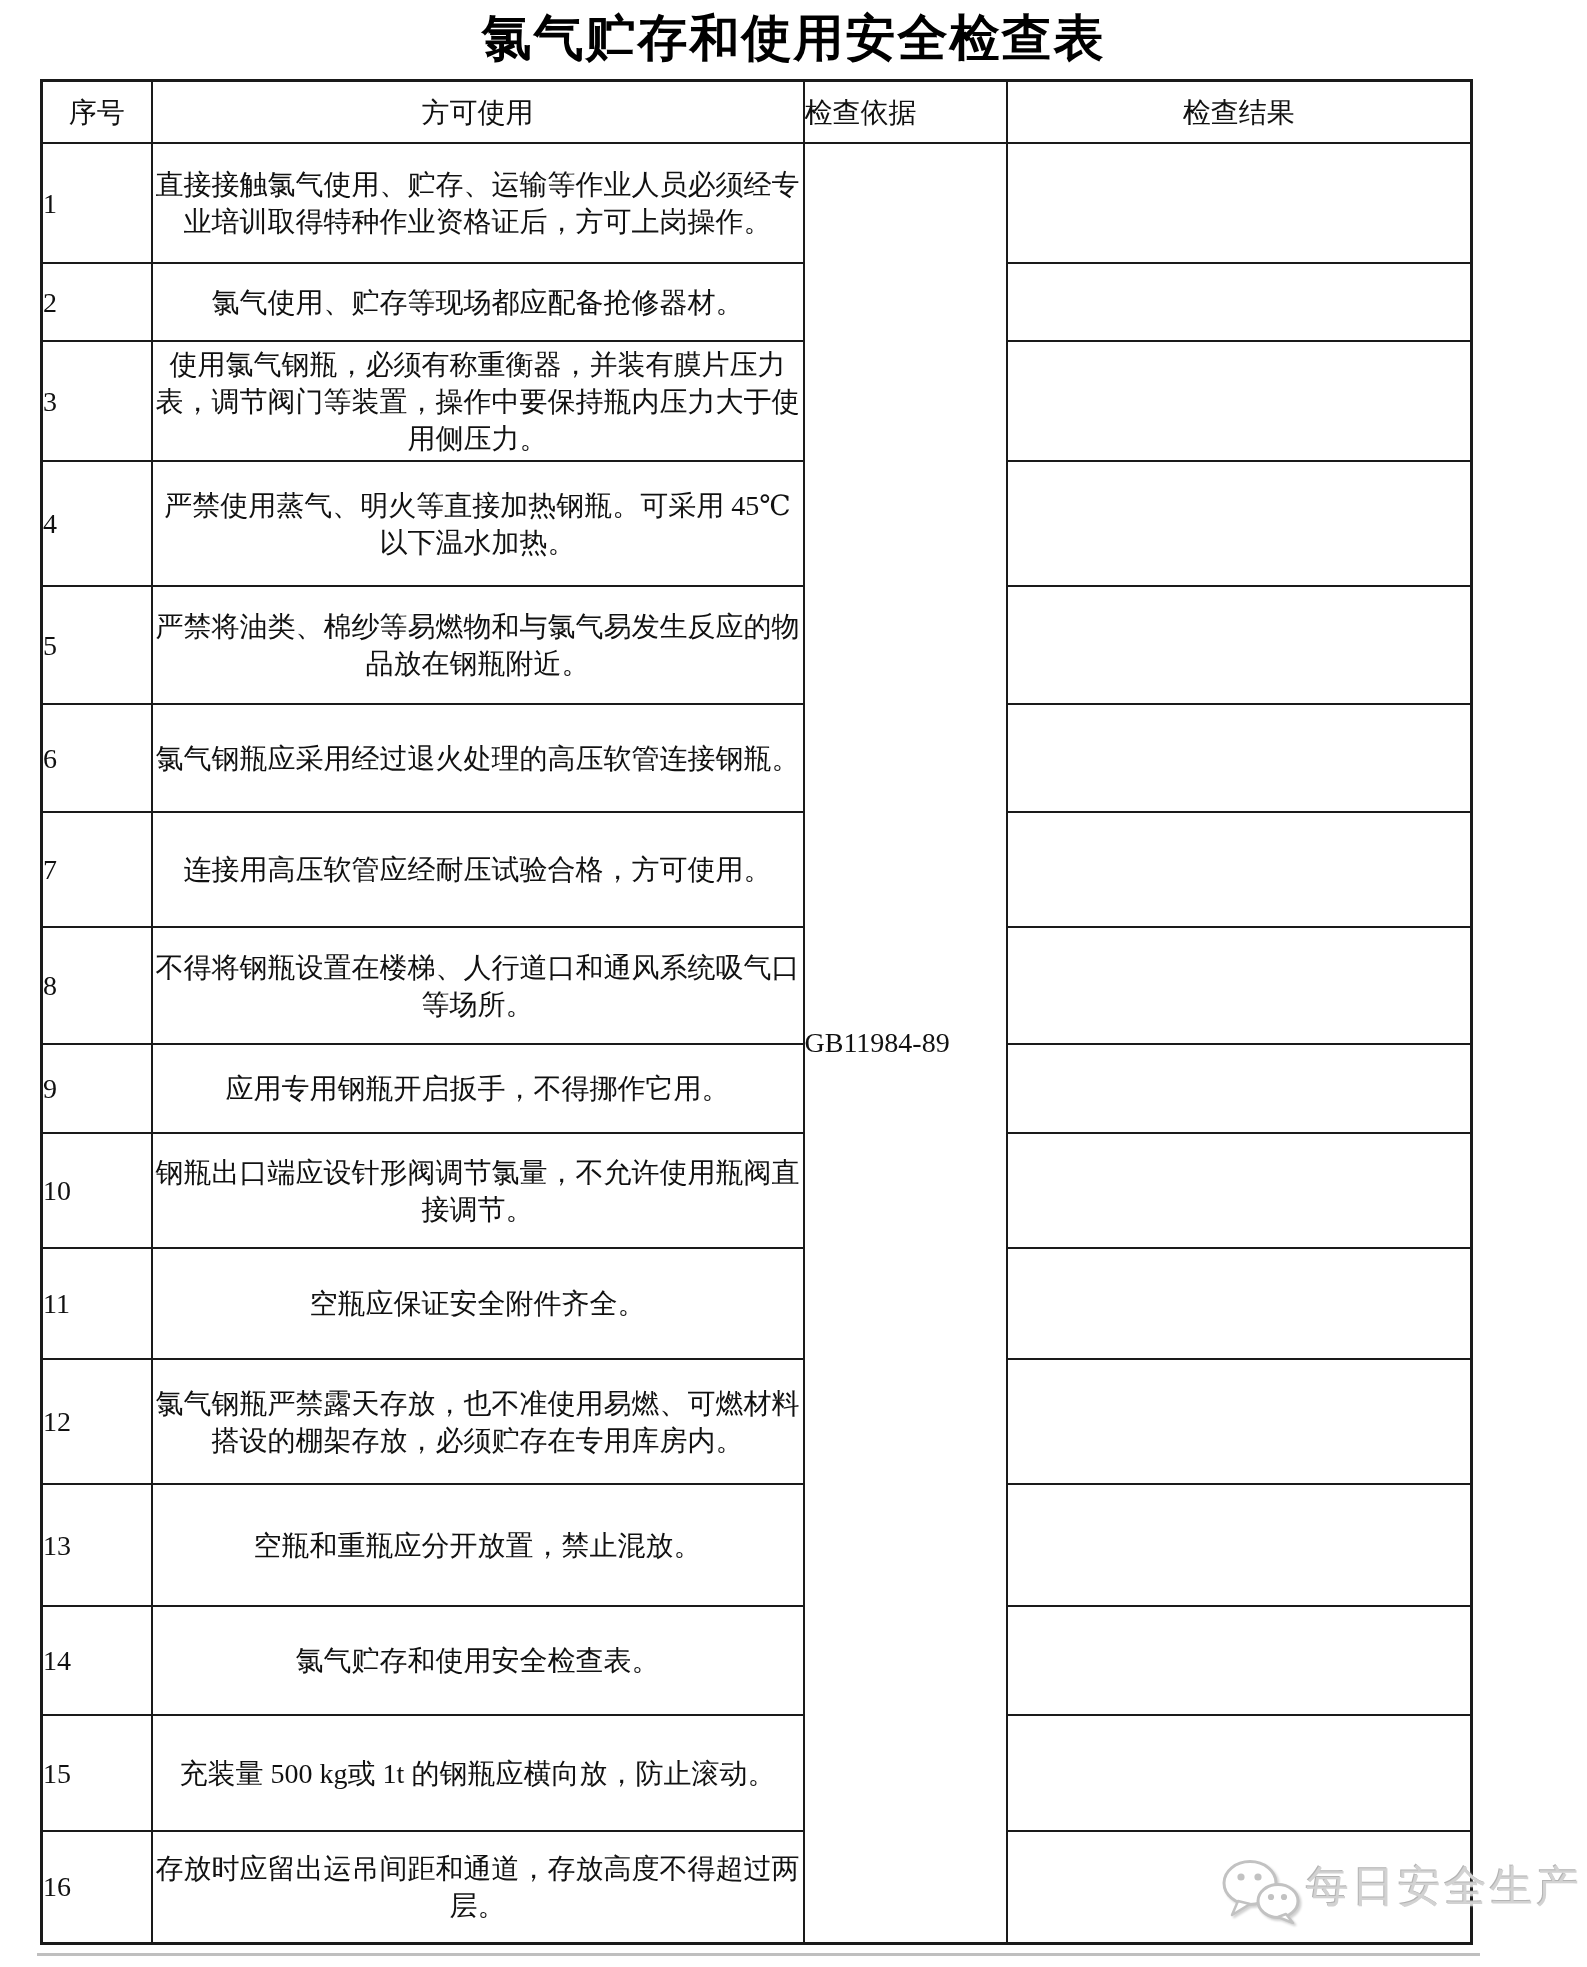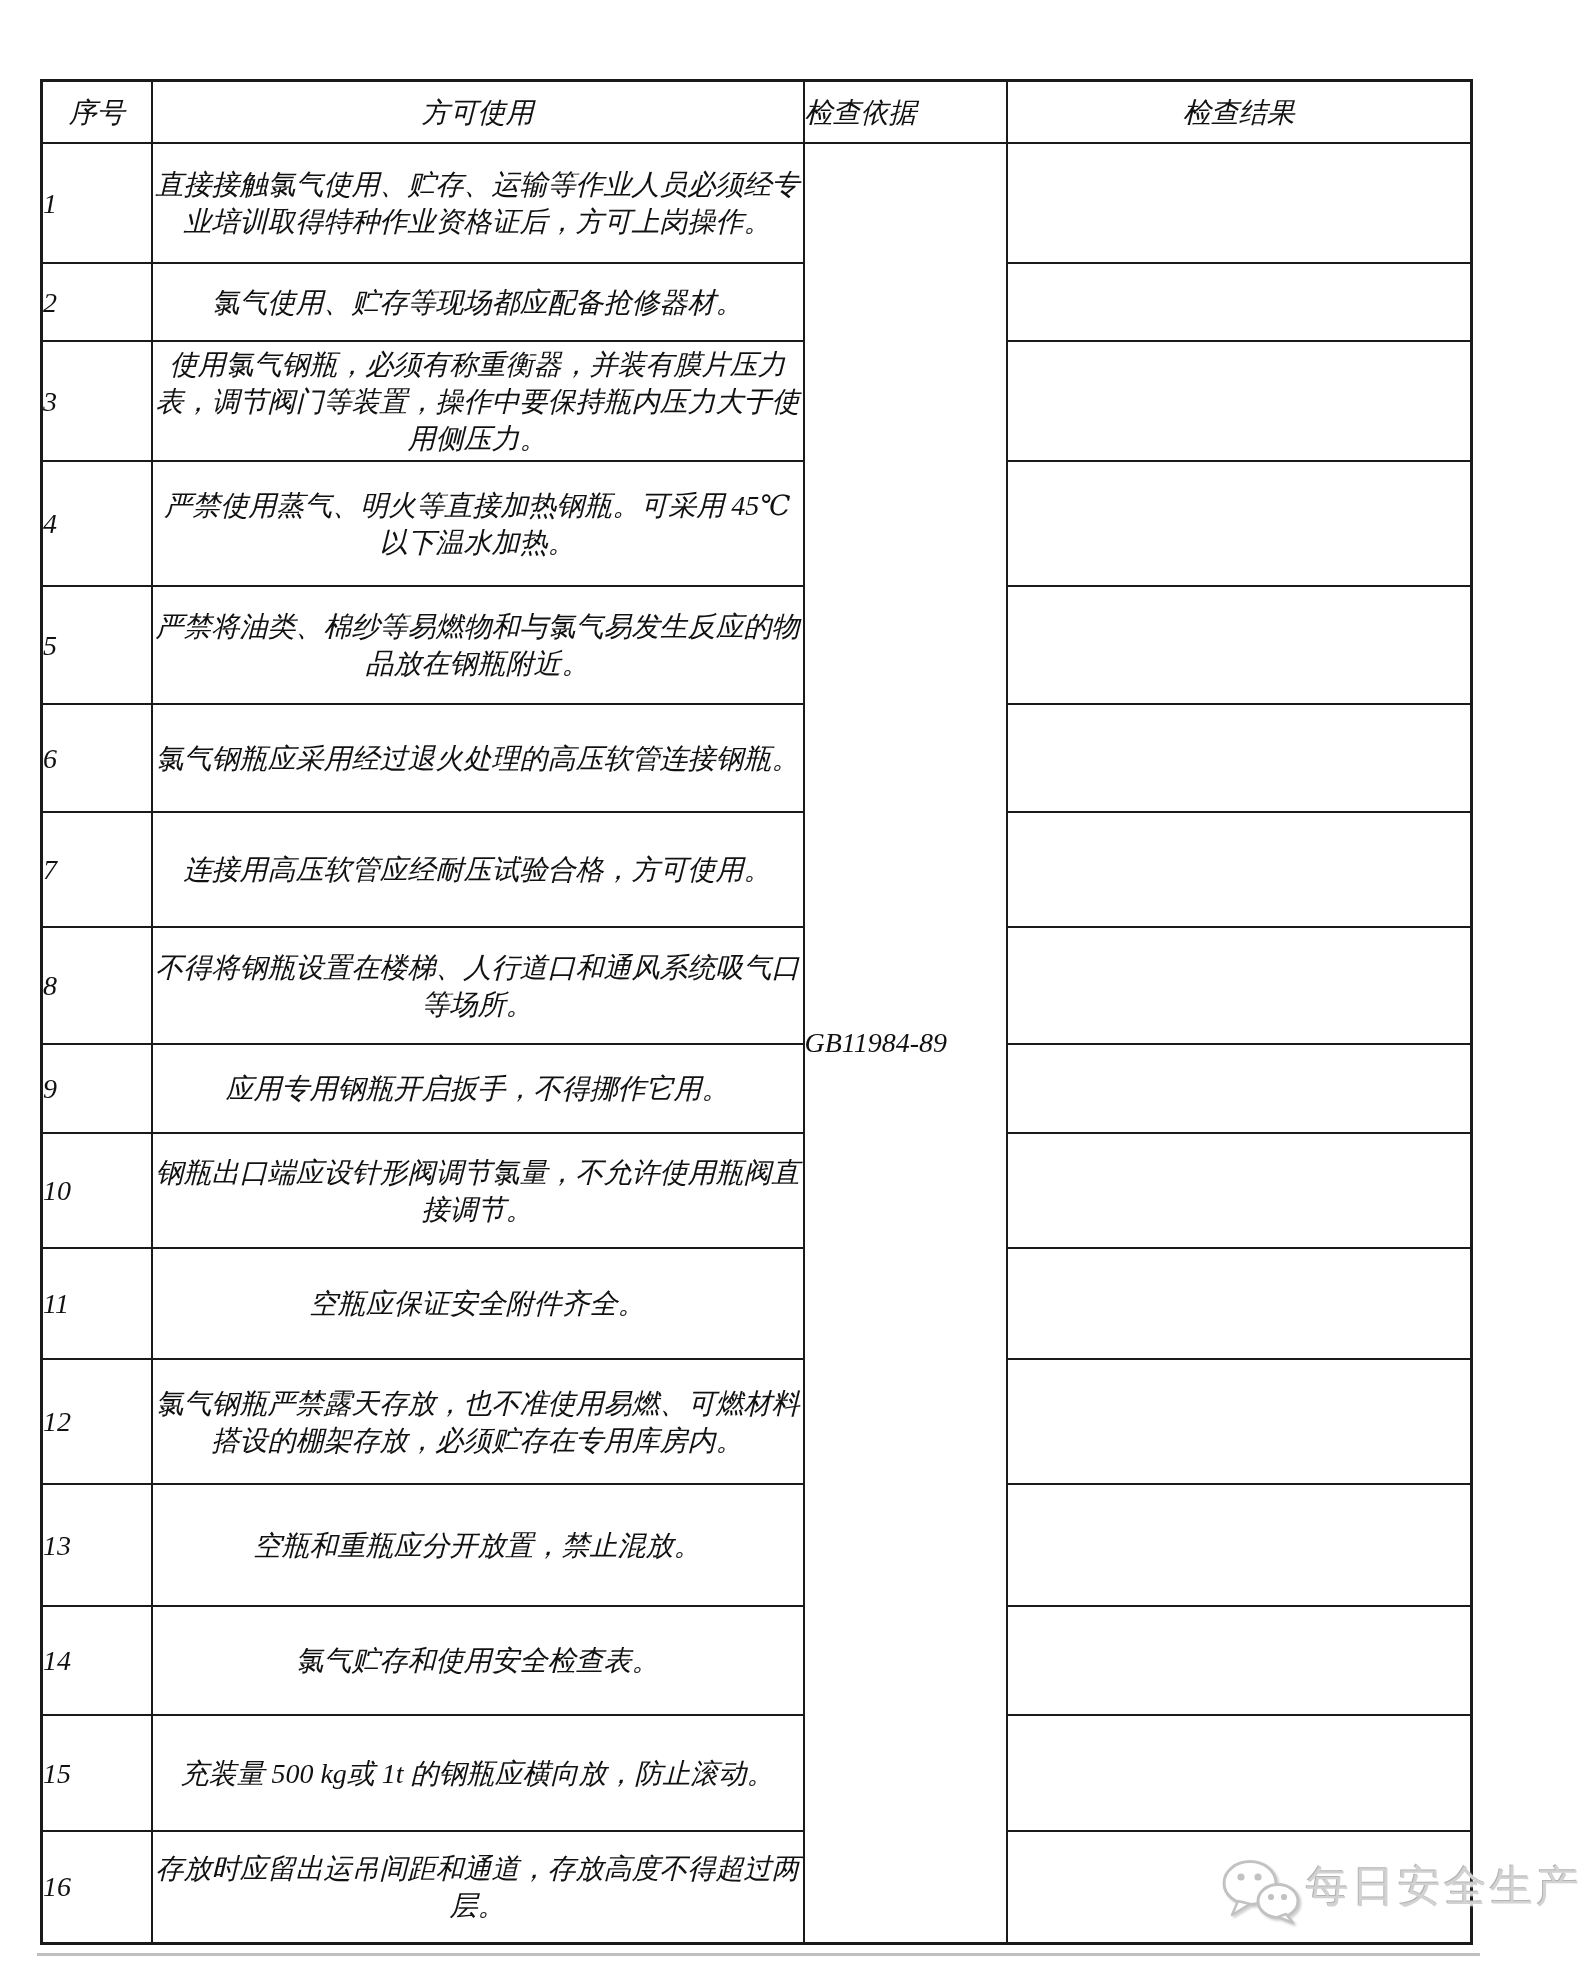--- a/index.html
+++ b/index.html
@@ -43,21 +43,20 @@
     border: 3px solid #1a1a1a;
   }
   table.check-table td {
     border: 2px solid #1a1a1a;
     font-size: 28px;
     line-height: 37px;
     vertical-align: middle;
     padding: 0;
     overflow: hidden;
     word-break: break-word;
-    font-style: italic;
   }
   tr.header-row td {
     height: 60px;
     text-align: center;
     font-size: 28px;
   }
   td.c-no {
     text-align: left;
     padding-left: 18px;
   }
@@ -106,20 +105,21 @@
     width: 1443px;
     height: 3px;
     background: #bfbfbf;
   }
 </style>
 </head>
 <body>
 
 <div class="sheet">
 
+  <h1 class="doc-title">氯气贮存和使用安全检查表</h1>
 
   <table class="check-table">
     <colgroup>
       <col style="width:110px">
       <col style="width:652px">
       <col style="width:203px">
       <col style="width:465px">
     </colgroup>
     <tbody id="table-body">
       <tr class="header-row">

